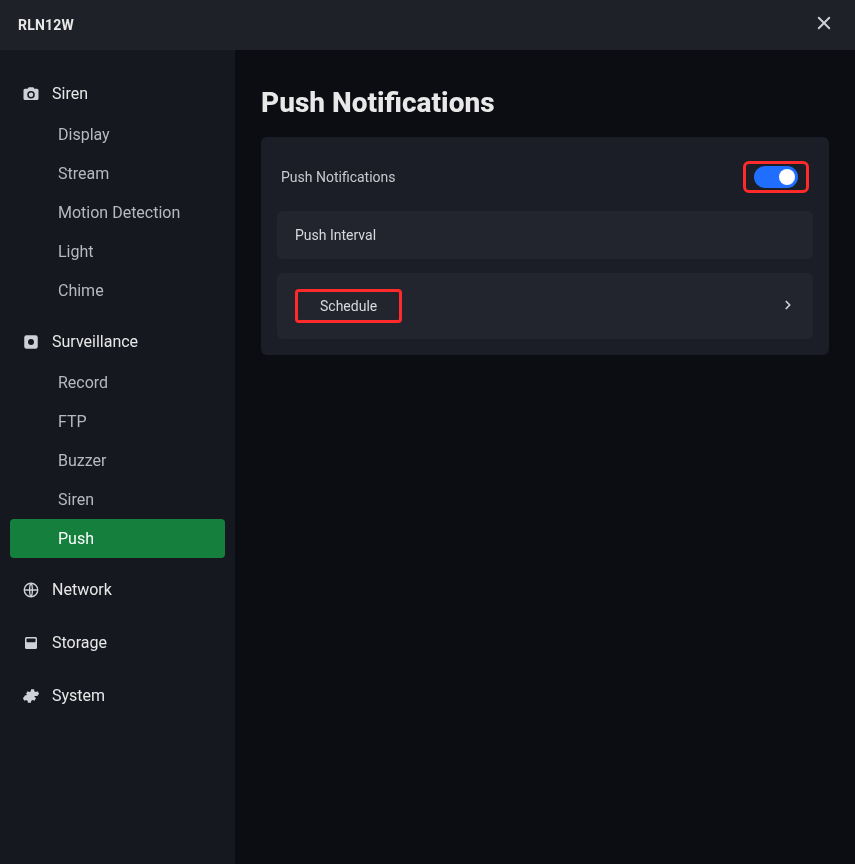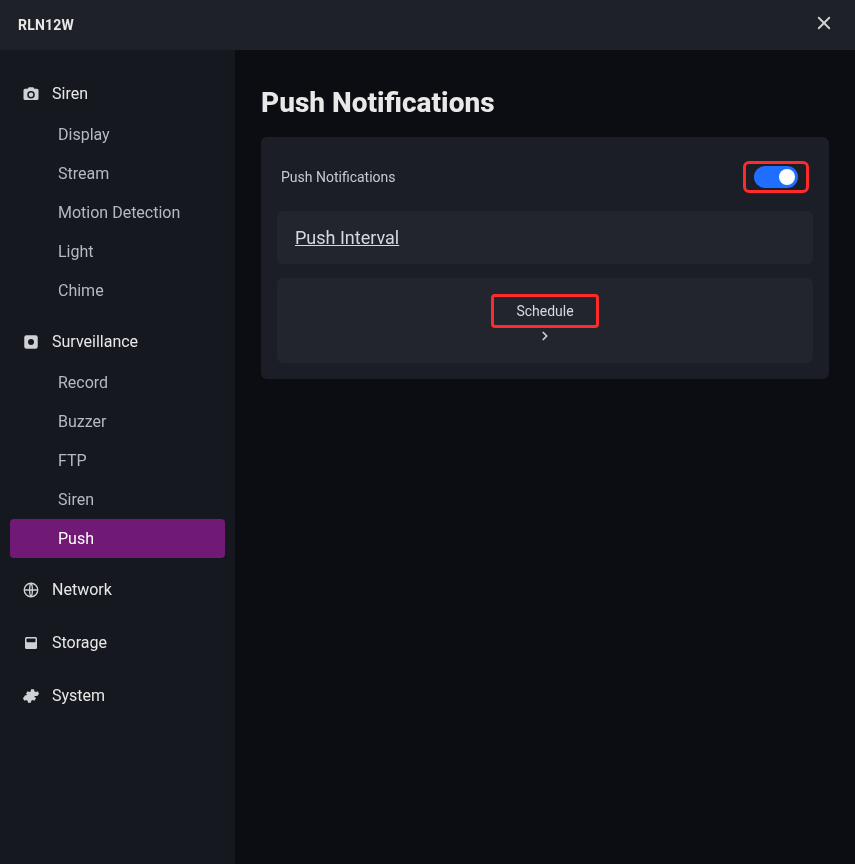--- a/index.html
+++ b/index.html
@@ -8,35 +8,35 @@
     .titlebar { height:50px; background:#1f2128; display:flex; align-items:center; justify-content:space-between; padding:16px 18px; }
     .titlebar .title { color:#e8e8e8; font-weight:700; font-size:14px; letter-spacing:.2px; }
     .close-btn { color:#e8e8e8; width:22px; height:22px; cursor:pointer; }
     .body { display:flex; height:calc(100% - 44px); }
     .sidebar { width:235px; background:#16181f; padding:22px 0 10px 0; }
     .group { margin-bottom:10px; }
     .group-header { display:flex; align-items:center; gap:12px; color:#e8e8e8; font-size:16px; padding:12px 22px; cursor:pointer; }
     .group-header svg { flex:0 0 18px; }
     .items { list-style:none; }
     .items li { color:#b6b9c0; font-size:16px; padding:10px 14px 10px 48px; margin:0 10px; border-radius:4px; cursor:pointer; }
-    .items li.active { background:#701a75; color:#fff; }
+    .items li.active { background:#15803d; color:#fff; }
     .icon { width:18px; height:18px; display:inline-flex; align-items:center; justify-content:center; color:#cfd1d6; }
     .content { flex:1; background:#0c0d12; padding:36px 26px 10px 26px; overflow:auto; }
     .page-title { color:#e8e8e8; font-size:28px; font-weight:800; margin-bottom:18px; }
     .card { background:#1b1e26; border-radius:6px; padding:16px 16px 16px 16px; }
     .row { display:flex; align-items:center; justify-content:space-between; padding:8px 4px; }
     .row-label { color:#c8cad0; font-size:14px; }
     .toggle-wrap { padding:2px 8px; border:3px solid #ff2b2b; border-radius:6px; }
     .toggle { width:44px; height:22px; background:#1f6eff; border-radius:22px; position:relative; cursor:pointer; }
     .toggle .knob { position:absolute; right:3px; top:3px; width:16px; height:16px; background:#fff; border-radius:50%; }
     .subcard { background:#22252e; border-radius:6px; padding:16px 18px; margin-top:10px; display:flex; align-items:center; justify-content:space-between; }
-    .subcard .label { color:#d7d9de; font-size:18px;text-decoration:underline; }
+    .subcard .label { color:#d7d9de; font-size:14px; }
     .select { background:#13151b; color:#d7d9de; height:38px; min-width:190px; border-radius:6px; display:flex; align-items:center; justify-content:space-between; padding:0 14px; cursor:pointer; }
     .select svg { width:14px; height:14px; }
-    .navrow { background:#22252e; border-radius:6px; padding:16px 18px; margin-top:14px; display:flex; align-items:center; justify-content:space-between; cursor:pointer;flex-direction:column; }
+    .navrow { background:#22252e; border-radius:6px; padding:16px 18px; margin-top:14px; display:flex; align-items:center; justify-content:space-between; cursor:pointer; }
     .navrow .label-wrap { padding:6px 22px; border:3px solid #ff2b2b; border-radius:4px; }
     .navrow .label { color:#d7d9de; font-size:14px; }
     .chevron { color:#cfd1d6; }
   </style>
 </head>
 <body>
 
 <div class="window">
 
   <div class="titlebar">
@@ -76,22 +76,22 @@
               <span class="icon">
                 <svg viewBox="0 0 24 24" width="18" height="18" fill="currentColor">
                   <rect x="3" y="3" width="18" height="18" rx="3"></rect>
                   <circle cx="12" cy="12" r="4" fill="#16181f"></circle>
                 </svg>
               </span>
               <span>Surveillance</span>
             </div>
             <ul class="items">
               <li>Record</li>
+              <li>FTP</li>
               <li>Buzzer</li>
-              <li>FTP</li>
               <li>Siren</li>
               <li class="active">Push</li>
             </ul>
           </div>
           <div class="group">
             <div class="group-header">
               <span class="icon">
                 <svg viewBox="0 0 24 24" width="18" height="18" fill="none" stroke="currentColor" stroke-width="1.8">
                   <circle cx="12" cy="12" r="9"></circle>
                   <path d="M3 12h18M12 3c2.5 3 2.5 15 0 18M12 3c-2.5 3-2.5 15 0 18"></path>

